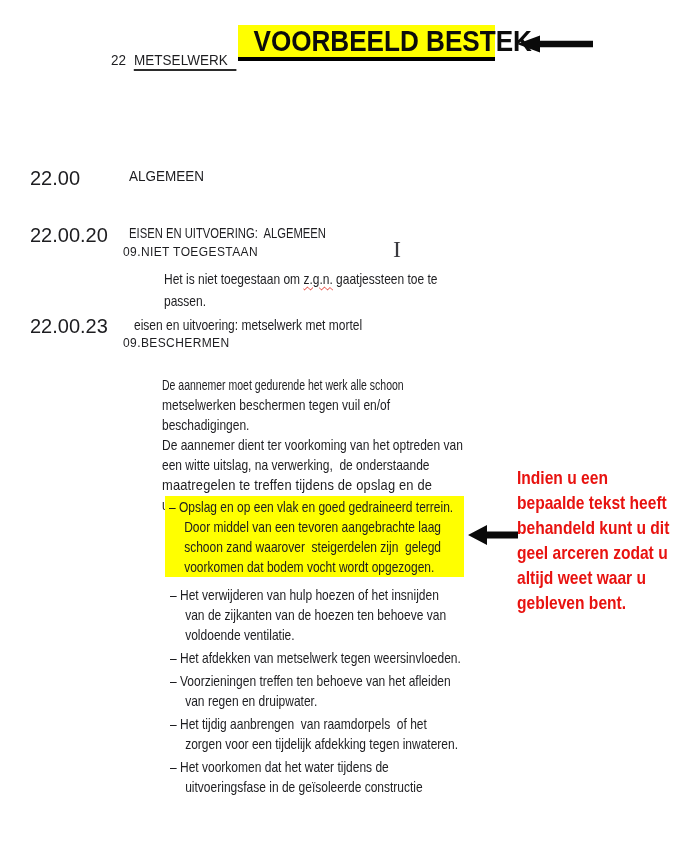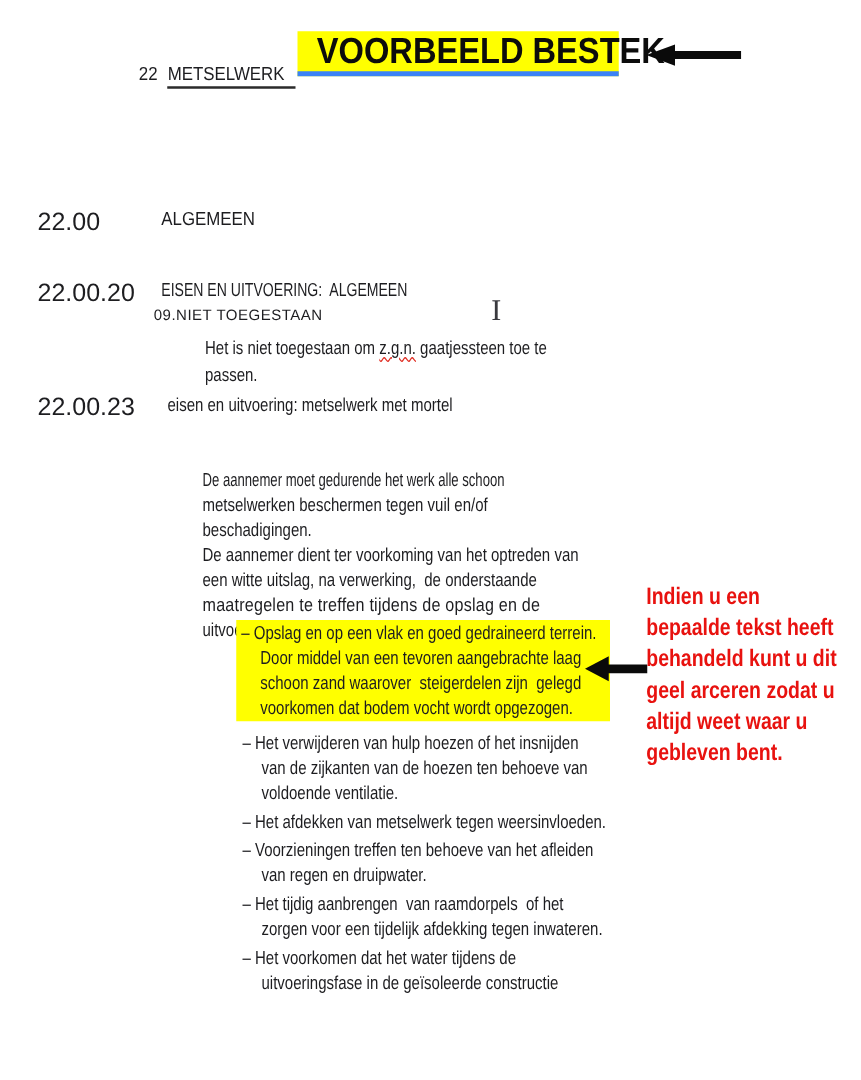--- a/index.html
+++ b/index.html
@@ -14,21 +14,21 @@
     transform:scaleX(0.8);transform-origin:0 50%;
   }
   
   .chapter{position:absolute;left:96px;top:34px;font-size:15px;white-space:pre;
     transform:scaleX(0.9);transform-origin:0 50%;}
   .ch-num{margin-right:9px;}
   .ch-title{border-bottom:2px solid #2b2b2b;padding-right:10px;padding-bottom:1px;}
   
   .banner{
     position:absolute;left:238px;top:25px;width:257px;height:32px;
-    background:#ffff00;border-bottom:4px solid #3b82f6;text-align:center;
+    background:#ffff00;border-bottom:4px solid #000000;text-align:center;
   }
   .banner-text{
     display:inline-block;font-size:29px;font-weight:bold;line-height:32px;
     color:#0c0c0c;transform:scaleX(0.9);transform-origin:50% 50%;white-space:pre;
   }
   .arrow{position:absolute;}
   
   .sec-num{position:absolute;font-size:20px;white-space:pre;}
   .sec-title{position:absolute;font-size:15px;white-space:pre;
     transform:scaleX(0.8);transform-origin:0 50%;}
@@ -51,21 +51,21 @@
   #para .tline:nth-child(6){transform:scaleX(0.86);letter-spacing:0.2px;}
   
   #highlight{
     position:absolute;left:165px;top:496px;width:299px;height:80px;
     background:#ffff00;padding-top:1px;
   }
   #highlight .tline{padding-left:5px;}
   #highlight .tline:not(:first-child){padding-left:24px;}
   
   #bullets{position:absolute;left:170px;top:585px;}
-  .bullet{margin-bottom:3px;margin-left:24px;}
+  .bullet{margin-bottom:3px;}
   .bullet .tline:not(:first-child){padding-left:19px;}
   .cont .tline{padding-left:19px;}
   
   #note{position:absolute;left:517px;top:465px;}
   #note .tline{
     font-size:19px;font-weight:bold;color:#e8120f;line-height:25px;height:25px;
     transform:scaleX(0.82);transform-origin:0 50%;
   }
 </style>
 </head>
@@ -94,20 +94,21 @@
 
   <div class="cursor">I</div>
 
   <div id="s2-body">
     <div class="tline"><span>Het is niet toegestaan om </span><span class="squiggle">z.g.n.</span><span> gaatjessteen toe te</span></div>
     <div class="tline">passen.</div>
   </div>
 
   <div class="sec-num" style="left:30px;top:315px;">22.00.23</div>
   <div class="sec-title" style="left:134px;top:316px;">eisen en uitvoering: metselwerk met mortel</div>
+  <div class="clause" style="left:123px;top:336px;">09.BESCHERMEN</div>
 
   <div id="para">
       <div class="tline">De aannemer moet gedurende het werk alle schoon</div>
       <div class="tline">metselwerken beschermen tegen vuil en/of</div>
       <div class="tline">beschadigingen.</div>
       <div class="tline">De aannemer dient ter voorkoming van het optreden van</div>
       <div class="tline">een witte uitslag, na verwerking,  de onderstaande</div>
       <div class="tline">maatregelen te treffen tijdens de opslag en de</div>
       <div class="tline">uitvoering van het gevelmetselwerk;</div>
     </div>

